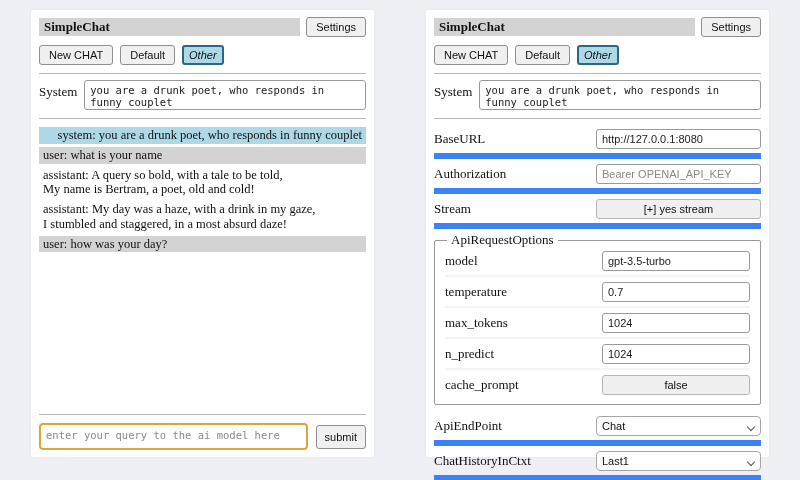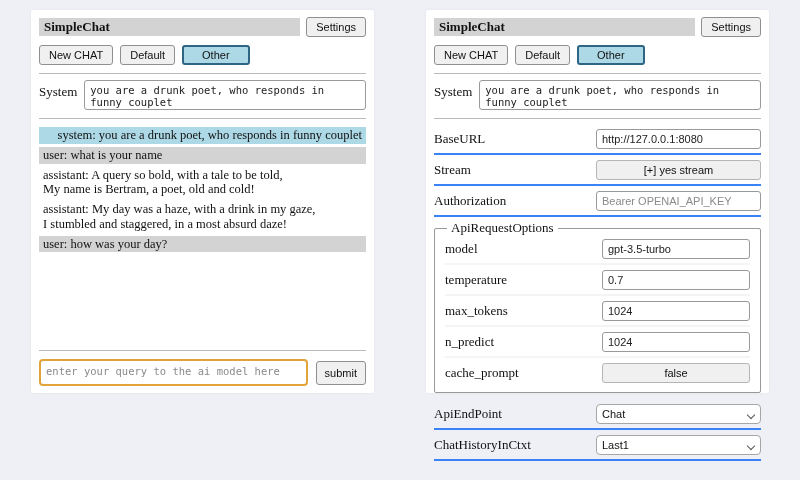--- a/index.html
+++ b/index.html
@@ -12,21 +12,21 @@
     overflow: hidden;
   }
   .page {
     display: flex;
     gap: 52px;
     padding: 10px 31px;
     height: 100%;
   }
   .panel {
     background: var(--panel-bg, #ffffff);
-    width: 343px; height: 383px;
+    width: 343px; height: 447px;
     padding: 7px 8px;
     display: flex; flex-direction: column;
     border-radius: 2px;
     box-shadow: 0 0 3px rgba(0,0,0,0.06);
   }
   
   .titlebar { display: flex; align-items: center; gap: 6px; }
   .apptitle {
     flex: 1;
     background: var(--titlebar-bg, #d3d3d3);
@@ -40,21 +40,22 @@
     border: 1px solid #8f8f8f;
     border-radius: 3px;
     padding: 3px 9px;
     cursor: pointer;
     white-space: nowrap;
   }
   .session-row { display: flex; gap: 7px; margin-top: 8px; }
   .btn.active {
     background: var(--active-session-bg, #add8e6);
     border: 2px solid var(--active-session-border, #2e6584);
-    padding: 2px 18px;
+    padding: 2px 5px;
+    font-style: italic;
   }
   hr.divider {
     border: none; border-top: 1px solid #b9b9b9;
     margin: 8px 0 6px 0; width: 100%;
   }
   
   .system-row { display: flex; gap: 7px; align-items: flex-start; font-size: 13px; }
   .system-row .lbl { padding-top: 4px; }
   textarea.sysbox {
     flex: 1; height: 30px; resize: none;
@@ -80,21 +81,21 @@
     padding: 5px 6px; outline: none; overflow: hidden;
   }
   textarea.querybox.focused { border: 2px solid var(--query-focus-border, #e0a43b); padding: 4px 5px; }
   textarea::placeholder, input::placeholder { color: #8a8a8a; opacity: 1; }
   .submit-btn { padding: 5px 8px; }
   
   .settings { margin-top: 1px; }
   .srow {
     display: flex; align-items: center; justify-content: space-between;
     padding: 3px 0 4px 0; margin-bottom: 2px;
-    border-bottom: 2px solid #3b82f6;
+    border-bottom: 6px solid #3b82f6;
     font-size: 13px;
   }
   .ctl-input {
     width: 165px;
     font-family: "Liberation Sans", sans-serif; font-size: 11px; color: #222;
     border: 1px solid #999; border-radius: 3px;
     padding: 3px 5px; outline: none; background: #fff;
   }
   .ctl-btn {
     width: 165px; text-align: center;
@@ -182,26 +183,26 @@
       <textarea class="sysbox" spellcheck="false" style="">you are a drunk poet, who responds in funny couplet</textarea>
     </div>
     <hr class="divider">
 
     <div class="settings">
       <div class="srow">
         <span>BaseURL</span>
         <input type="text" class="ctl-input" value="http://127.0.0.1:8080" style="">
       </div>
       <div class="srow">
+        <span>Authorization</span>
+        <input type="text" class="ctl-input" placeholder="Bearer OPENAI_API_KEY" style="">
+      </div>
+      <div class="srow">
         <span>Stream</span>
         <button class="ctl-btn">[+] yes stream</button>
-      </div>
-      <div class="srow">
-        <span>Authorization</span>
-        <input type="text" class="ctl-input" placeholder="Bearer OPENAI_API_KEY" style="">
       </div>
 
       <fieldset class="group">
         <legend>ApiRequestOptions</legend>
         <div class="srow">
           <span>model</span>
           <input type="text" class="ctl-input" value="gpt-3.5-turbo" style="">
         </div>
         <div class="srow">
           <span>temperature</span>

